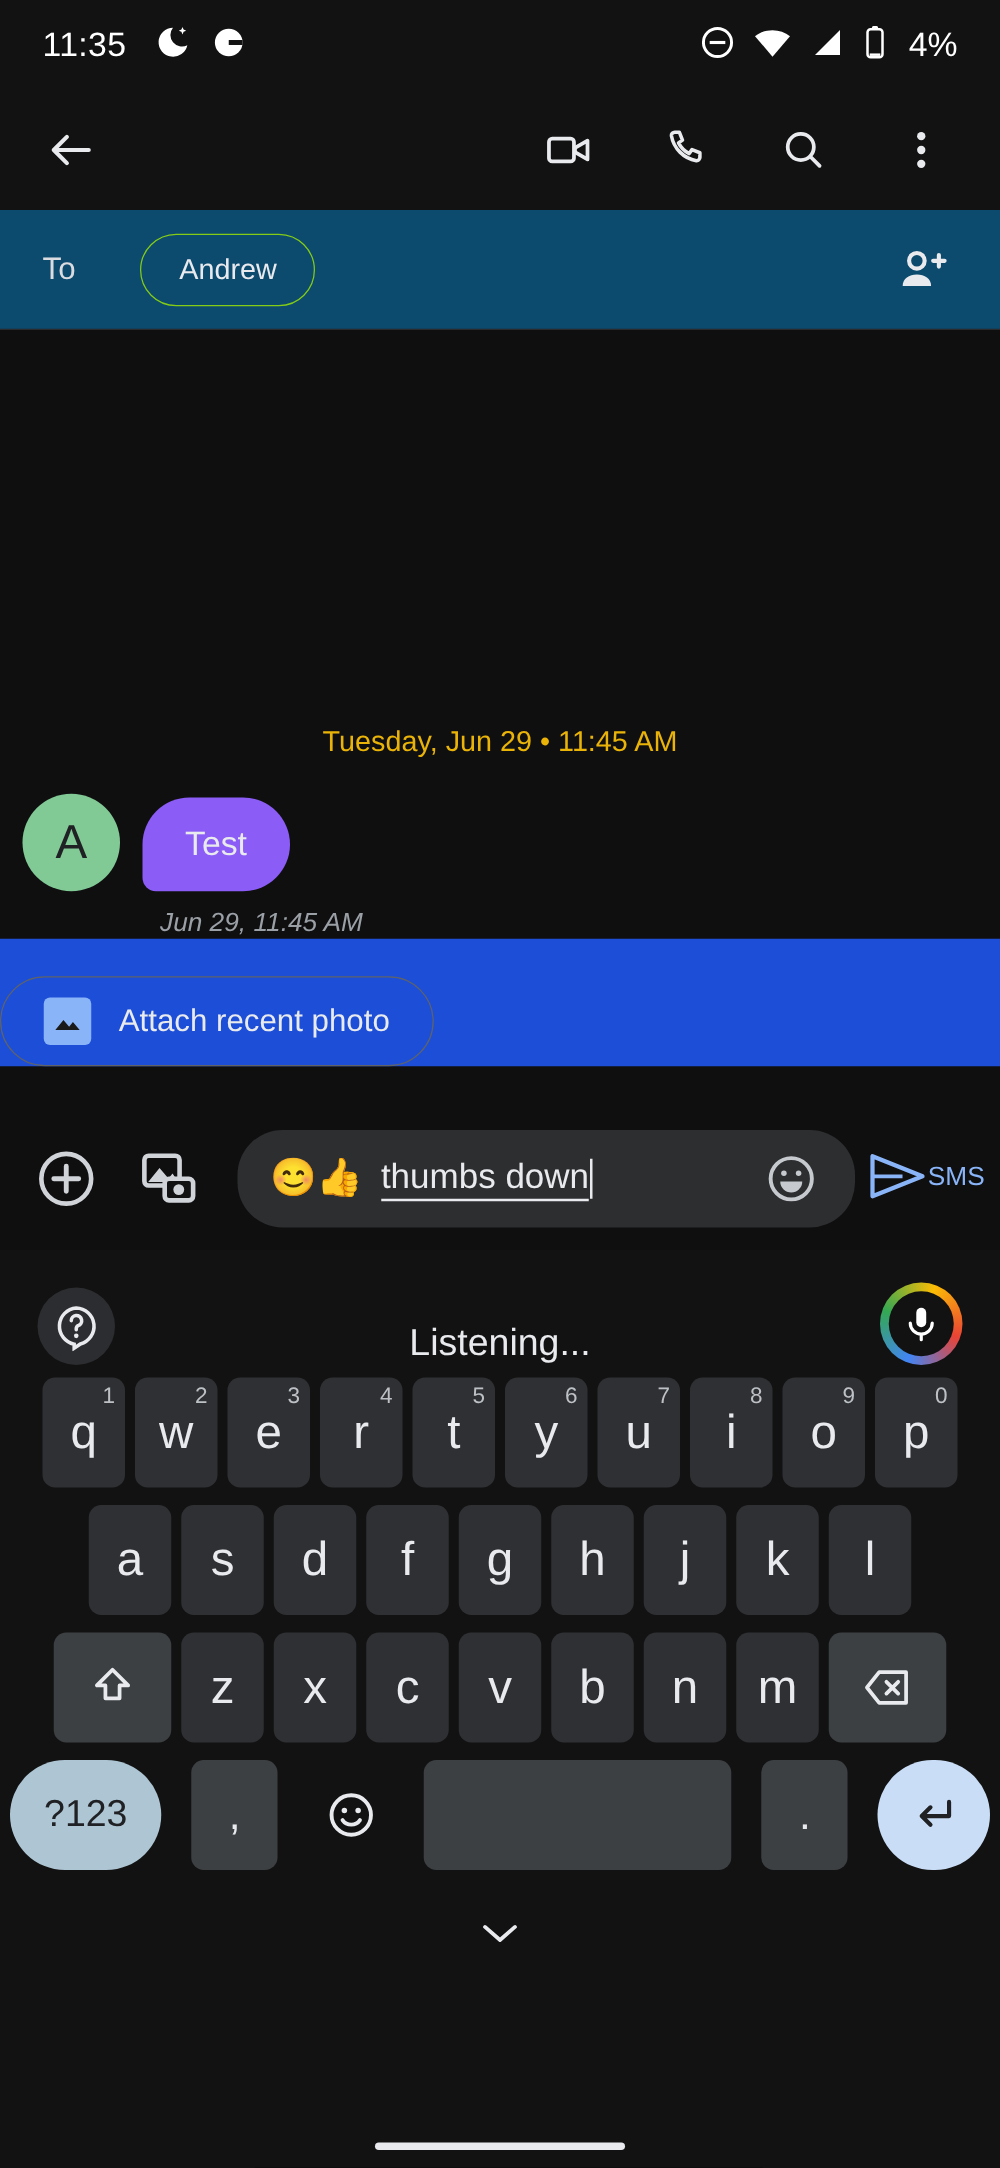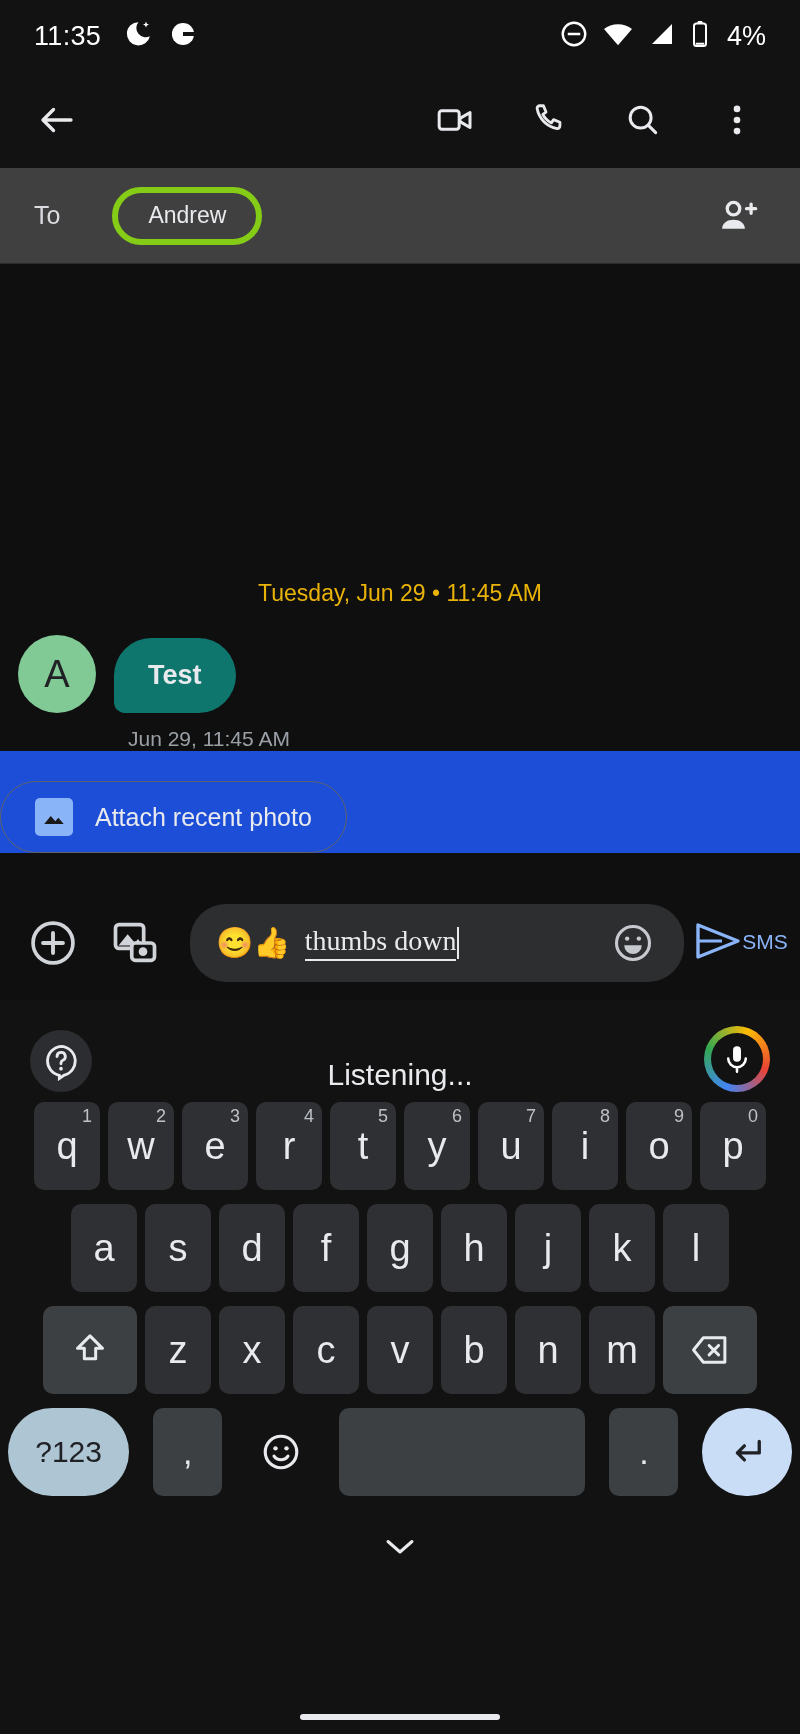--- a/index.html
+++ b/index.html
@@ -13,50 +13,50 @@
   .statusbar{ height:72px; display:flex; align-items:center; padding:0 34px; background:#121212;}
   .sb-time{ font-size:27px; font-weight:500; color:#fff; letter-spacing:.3px;}
   .sb-left-icons{ display:flex; align-items:center; gap:16px; margin-left:22px;}
   .sb-right{ margin-left:auto; display:flex; align-items:center; gap:13px;}
   .sb-batt-text{ font-size:27px; font-weight:500; color:#fff; margin-left:4px;}
   
   .toolbar{ height:96px; display:flex; align-items:center; padding:0 30px; background:#121212;}
   .tb-actions{ margin-left:auto; display:flex; align-items:center; gap:40px; padding-right:6px;}
   .tb-btn{ width:54px; height:54px; display:flex; align-items:center; justify-content:center; cursor:pointer;}
   
-  .torow{ height:96px; display:flex; align-items:center; padding:0 34px; background:#404040;
+  .torow{ height:96px; display:flex; align-items:center; padding:0 34px; background:#0c4a6e;
           border-bottom:1px solid #2a2b2d;}
   .to-label{ font-size:25px; color:#dadce0;}
-  .chip{ margin-left:52px; height:58px; padding:0 30px; border:6px solid #84cc16; border-radius:29px;
+  .chip{ margin-left:52px; height:58px; padding:0 30px; border:1px solid #84cc16; border-radius:29px;
          display:flex; align-items:center; justify-content:center; cursor:pointer;}
   .chip span{ font-size:23px; color:#e8eaed;}
   .add-person{ margin-left:auto; width:54px; height:54px; display:flex; align-items:center; justify-content:center; cursor:pointer;}
   
   .convo{ background:#0f0f10; padding-top:0; height:612px; position:relative;}
   .datesep{ text-align:center; font-size:23px; color:#eab308; padding-top:316px;}
   .msgrow{ display:flex; align-items:flex-end; padding:28px 0 0 18px;}
   .avatar{ width:78px; height:78px; border-radius:50%; background:#81c995; color:#202124;
            display:flex; align-items:center; justify-content:center; font-size:38px;}
-  .bubble{ margin-left:18px; background:#0f766e; border-radius:42px 42px 42px 12px; padding:22px 34px;font-weight:bold;}
+  .bubble{ margin-left:18px; background:#8b5cf6; border-radius:42px 42px 42px 12px; padding:22px 34px;}
   .bubble span{ font-size:27px; color:#e8eaed;}
-  .msgtime{ padding:14px 0 0 128px; font-size:21px; color:#9aa0a6;}
+  .msgtime{ padding:14px 0 0 128px; font-size:21px; color:#9aa0a6;font-style:italic;}
   
   .suggestions{ display:flex; justify-content:flex-start; padding:30px 26px 0 0; background:#1d4ed8;}
   .sugg{ height:72px; border:1px solid #5f6368; border-radius:36px; display:flex; align-items:center;
          padding:0 34px; gap:22px; cursor:pointer;}
   .sugg-ico{ width:38px; height:38px; border-radius:5px; background:#8ab4f8; display:flex; align-items:center; justify-content:center;}
   .sugg span{ font-size:25px; color:#e8eaed;}
   
   .compose{ display:flex; align-items:center; padding:28px 22px 18px 22px; gap:20px; background:#0f0f10;}
   .cbtn{ width:62px; height:62px; display:flex; align-items:center; justify-content:center; cursor:pointer; flex:none;}
   .inputwrap{ flex:1; background:#2d2e30; border-radius:36px; height:78px; display:flex; align-items:center;
               padding:0 26px; gap:0; margin-left:4px;}
   .emoji{ font-size:30px; line-height:1;}
   .typedtext{ font-size:28px; color:#e8eaed; border-bottom:2px solid #e8eaed; margin-left:14px;
-              padding-bottom:2px; position:relative;font-family:Liberation Serif, serif;}
+              padding-bottom:2px; position:relative;}
   .caret{ display:inline-block; width:2px; height:32px; background:#e8eaed; vertical-align:-6px; margin-left:1px;}
   .emoji-btn{ margin-left:auto; width:50px; height:50px; display:flex; align-items:center; justify-content:center; cursor:pointer;}
   .sendwrap{ width:74px; display:flex; flex-direction:row; align-items:center; justify-content:center; cursor:pointer; flex:none;}
   .sms-label{ font-size:21px; color:#8ab4f8; margin-top:-2px;}
   
   .voicerow{ height:92px; display:flex; align-items:flex-end; padding:0 30px; background:#121212; position:relative;}
   .help{ width:62px; height:62px; border-radius:50%; background:#2c2d30; display:flex; align-items:center; justify-content:center; cursor:pointer;}
   .listening{ position:absolute; left:0; right:0; text-align:center; font-size:30px; color:#e8eaed;}
   .mic{ margin-left:auto; width:66px; height:66px; border-radius:50%; display:flex; align-items:center; justify-content:center;
         cursor:pointer; background:conic-gradient(from 200deg,#4285f4,#34a853,#fbbc05,#ea4335,#4285f4); position:relative;}

